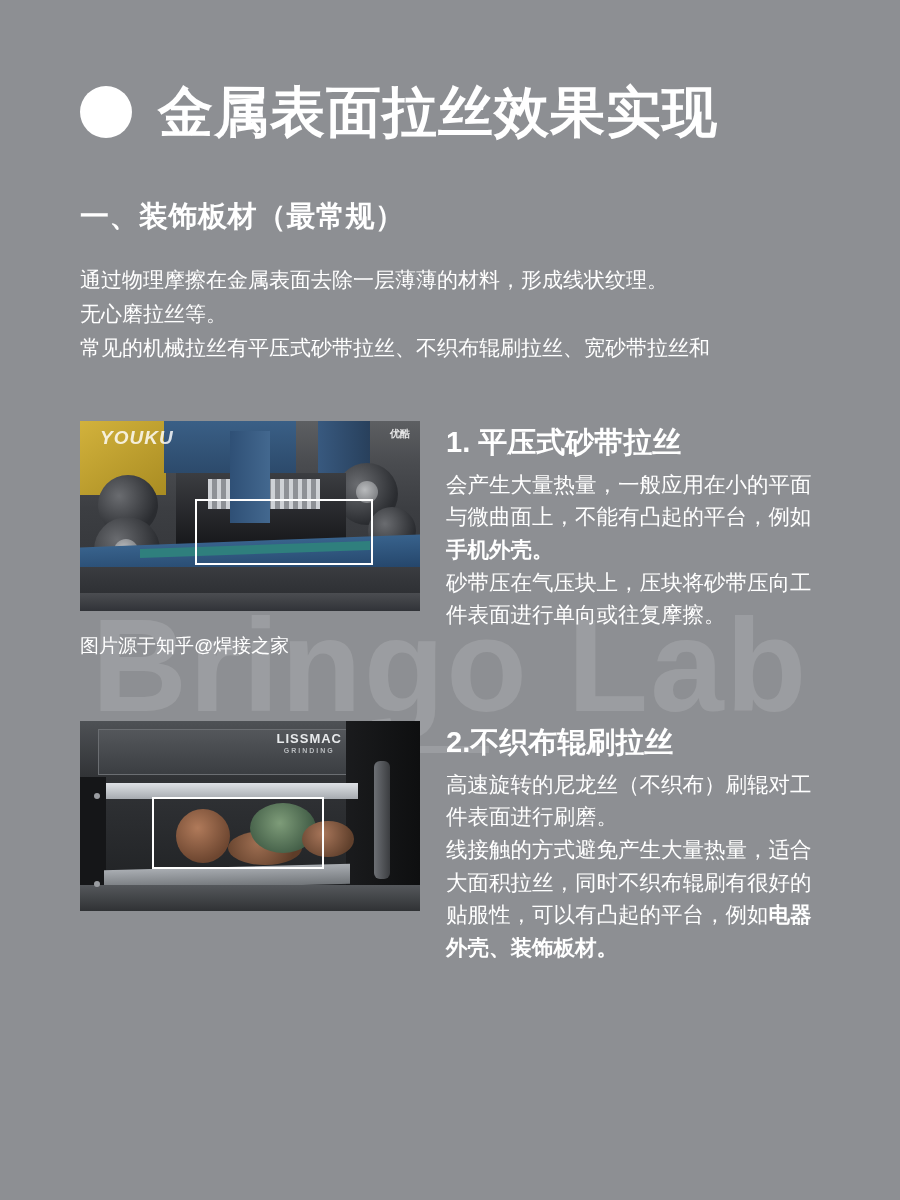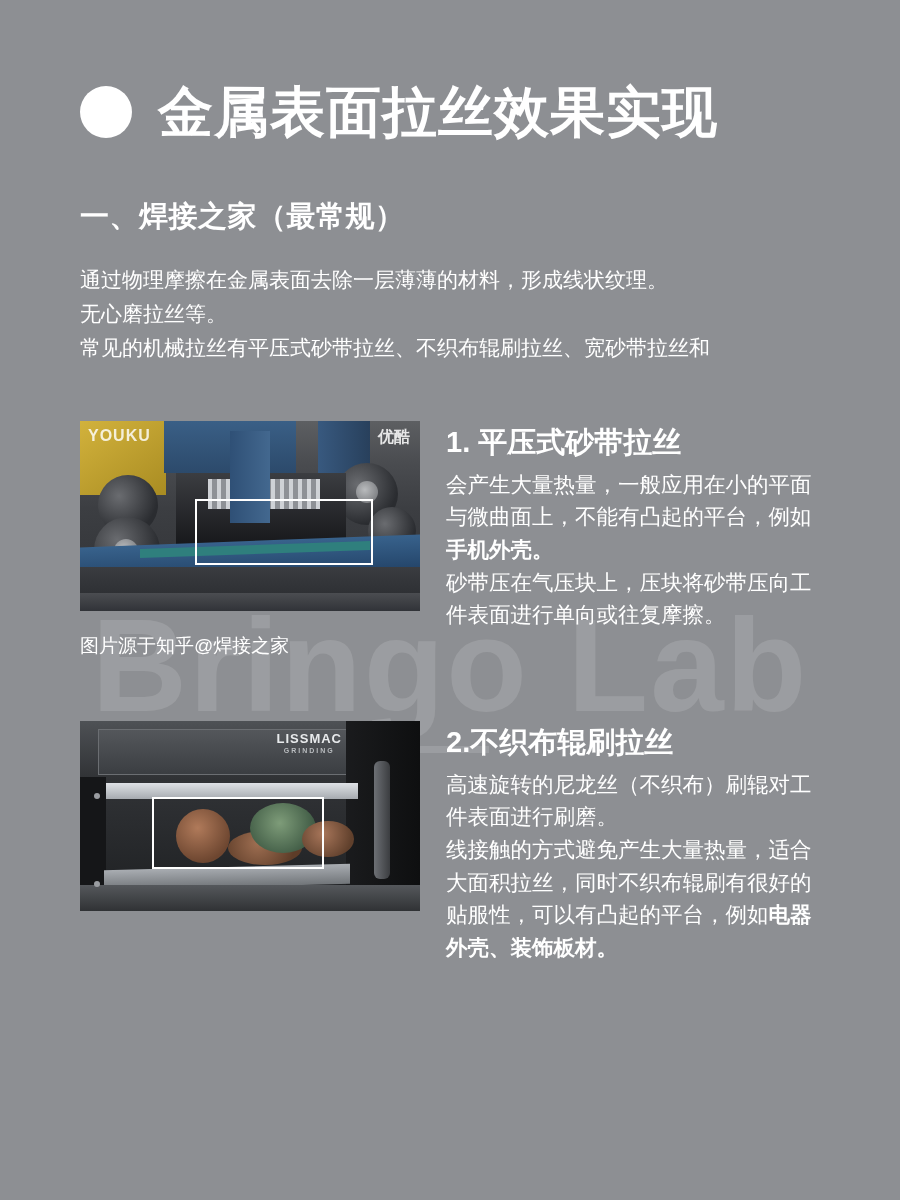--- a/index.html
+++ b/index.html
@@ -186,27 +186,28 @@
   }
   .p1-floor2 {
     position: absolute; left: 0; right: 0; bottom: 0; height: 18px;
     background: linear-gradient(180deg, #4b4d51, #313338);
   }
   .p1-white-box {
     position: absolute; left: 115px; top: 78px; width: 178px; height: 66px;
     border: 2px solid #ffffff;
   }
   .wm-tl {
-    position: absolute; left: 8px; top: 6px;
-    font-size: 16px; font-weight: bold; color: rgba(255,255,255,0.82);
+    position: absolute; left: 20px; top: 6px;
+    font-size: 19px; font-weight: bold; color: rgba(255,255,255,0.82);
     letter-spacing: 1px;
+    font-style: italic;
   }
   .wm-tr {
     position: absolute; right: 10px; top: 6px;
-    font-size: 16px; font-weight: bold; color: rgba(255,255,255,0.85);
+    font-size: 10px; font-weight: bold; color: rgba(255,255,255,0.85);
   }
 
   
   .p2-bg {
     position: absolute; inset: 0;
     background: linear-gradient(180deg, #3a3c40 0%, #2a2c2f 55%, #1d1f21 100%);
   }
   .p2-top {
     position: absolute; left: 0; right: 0; top: 0; height: 60px;
     background: linear-gradient(180deg, #4e5155, #2f3134);
@@ -286,21 +287,21 @@
   <span class="wm-dash"></span>
 </div>
 
 <div class="page">
 
   <div class="title-row">
     <div class="title-bullet"></div>
     <div class="title-text">金属表面拉丝效果实现</div>
   </div>
 
-  <div class="section-heading">一、焊接之家（最常规）</div>
+  <div class="section-heading">一、装饰板材（最常规）</div>
 
   <div class="intro">
     <div>通过物理摩擦在金属表面去除一层薄薄的材料，形成线状纹理。</div>
     <div>无心磨拉丝等。</div>
     <div>常见的机械拉丝有平压式砂带拉丝、不织布辊刷拉丝、宽砂带拉丝和</div>
   </div>
 
   <div class="item item--1">
     <div class="figure">
       <div class="photo">

